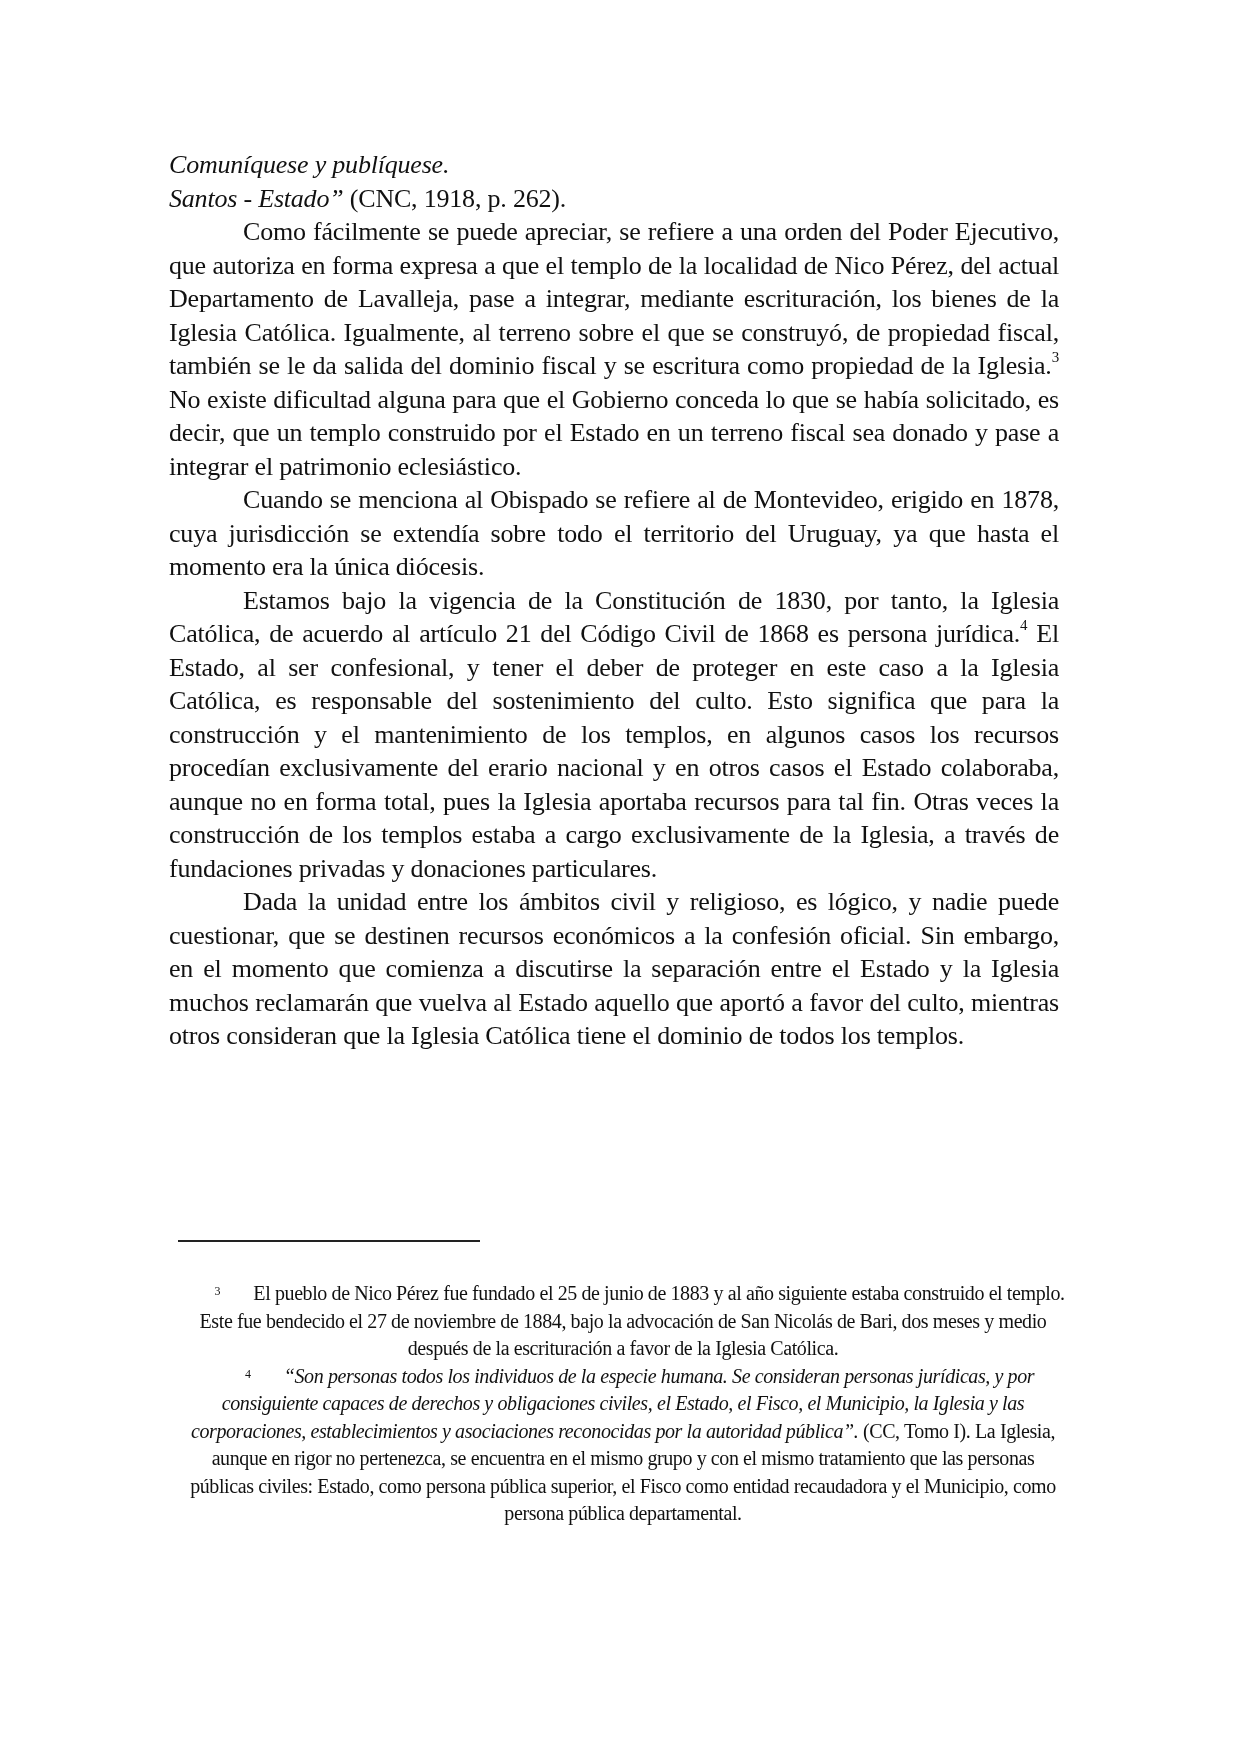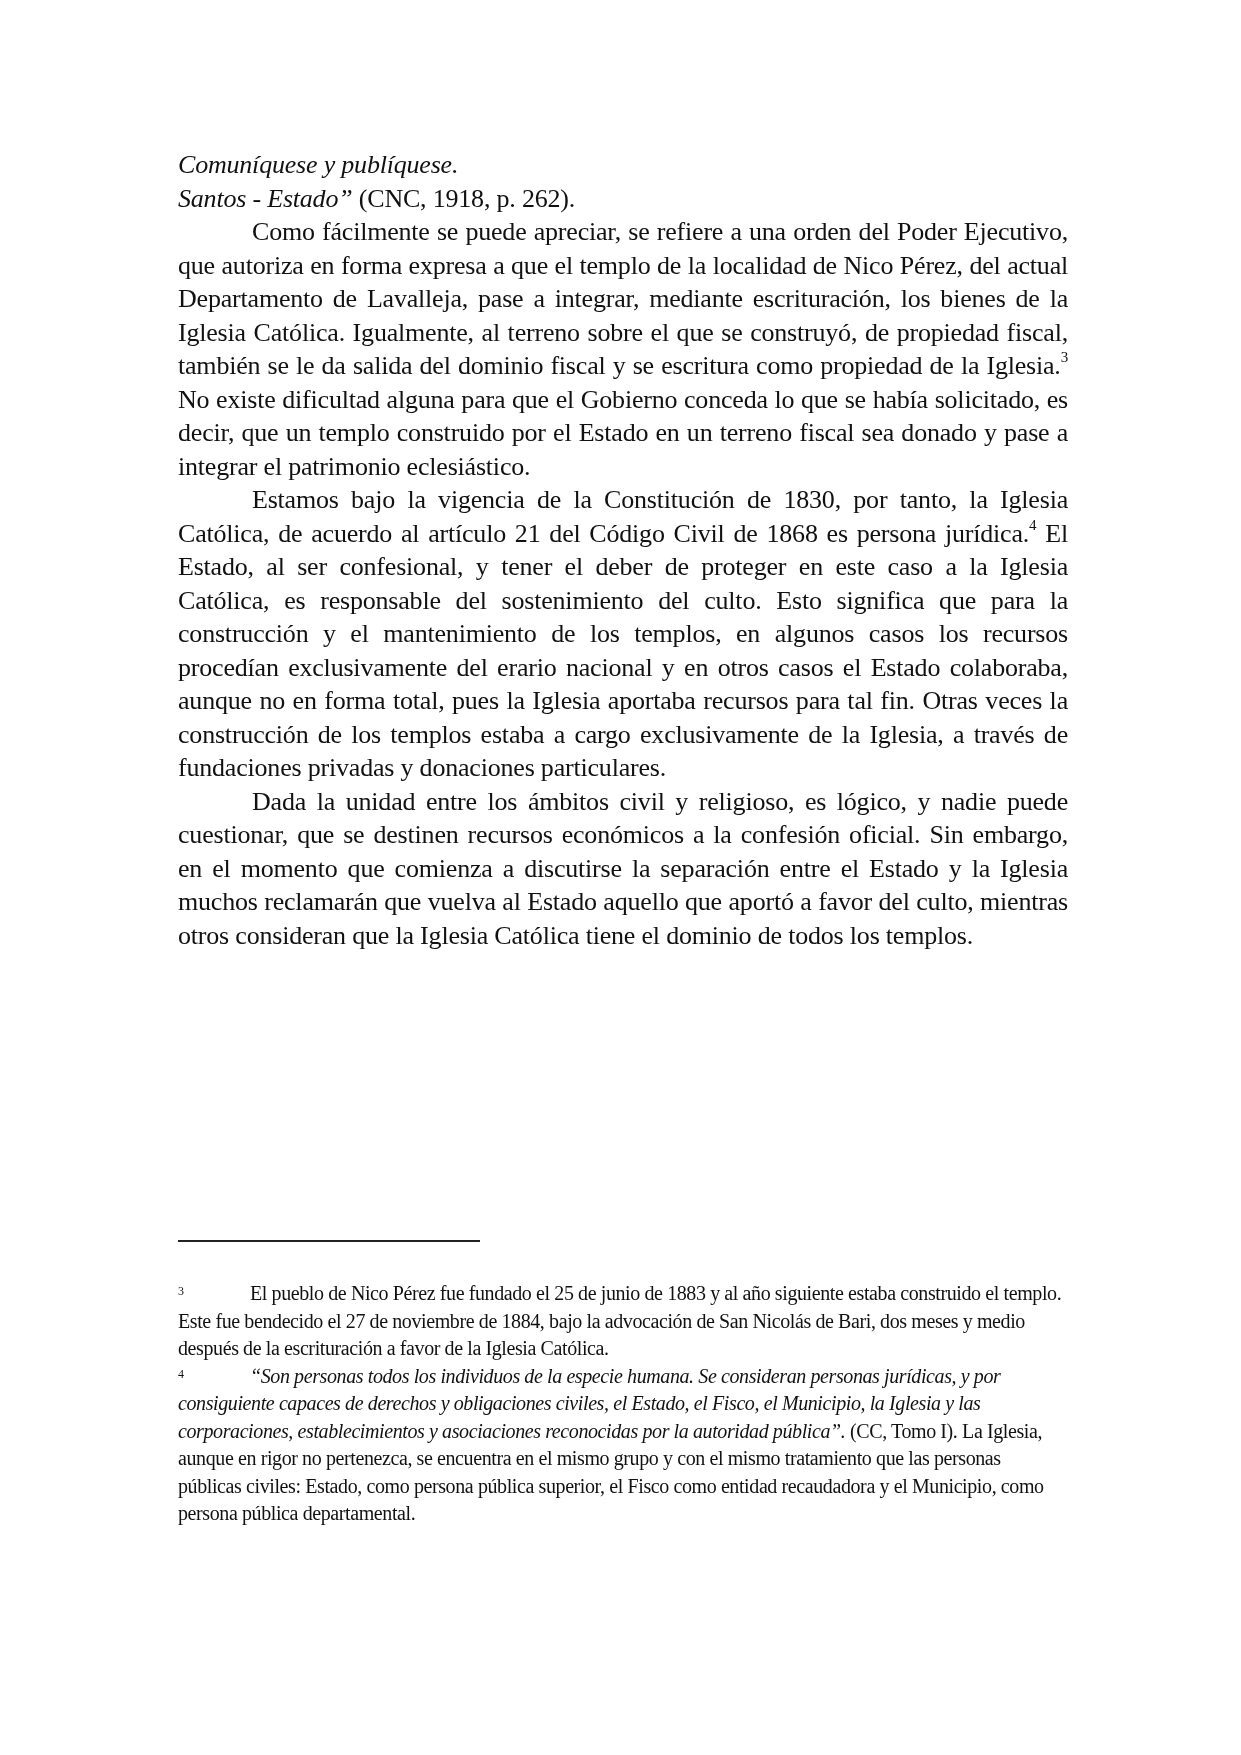--- a/index.html
+++ b/index.html
@@ -2,49 +2,50 @@
 <html><head>
 <meta charset="utf-8">
 <style>
   html, body { margin: 0; padding: 0; background: #ffffff; }
   body { width: 1241px; height: 1755px; position: relative; overflow: hidden; }
   .page {
     position: absolute; left: 0; top: 0; width: 1241px; height: 1755px; background: #ffffff;
     color: #111111; font-family: "Liberation Serif", "DejaVu Serif", serif;
   }
   .body-text {
-    position: absolute; left: 178px; top: 148px; width: 890px;
+    position: absolute; left: 169px; top: 148px; width: 890px;
     font-size: 26px; line-height: 33.5px; letter-spacing: -0.2px;
   }
   .body-text p { margin: 0; text-align: justify; }
   .body-text p.indent { text-indent: 74px; font-family: Liberation Serif, serif; }
   .body-text .it { font-style: italic; }
   sup.fn { font-size: 15px; line-height: 0; vertical-align: super; position: relative; top: -2px; }
   .sep {
     position: absolute; left: 178px; top: 1240px; width: 302px; height: 0;
     border-top: 2px solid #222222;
   }
   .footnotes {
     position: absolute; left: 178px; top: 1280px; width: 890px;
-    font-size: 20px; line-height: 27.5px; letter-spacing: -0.4px;
+    font-size: 20px; line-height: 27.5px; letter-spacing: -0.4px; text-align: center;
   }
   .footnotes p { margin: 0; }
   .footnotes .fn-num { font-size: 12px; vertical-align: top; position: relative; top: -2px; display: inline-block; width: 72px; }
   .footnotes .it { font-style: italic; }
 </style>
 </head>
 <body>
 
 <div class="page">
   <div class="body-text">
     <p class="it">Comuníquese y publíquese.</p>
     <p><span class="it">Santos  -  Estado”</span><span> (CNC, 1918, p. 262).</span></p>
 
     <p class="indent"><span>Como fácilmente se puede apreciar, se refiere a una orden del Poder Ejecutivo, que autoriza en forma expresa a que el templo de la localidad de Nico Pérez, del actual Departamento de Lavalleja, pase a integrar, mediante escrituración, los bienes de la Iglesia Católica. Igualmente, al terreno sobre el que se construyó, de propiedad fiscal, también se le da salida del dominio fiscal y se escritura como propiedad de la Iglesia.</span><sup class="fn">3</sup><span> No existe dificultad alguna para que el Gobierno conceda lo que se había solicitado, es decir, que un templo construido por el Estado en un terreno fiscal sea donado y pase a integrar el patrimonio eclesiástico.</span></p>
 
+    <p class="indent">Cuando se menciona al Obispado se refiere al de Montevideo, erigido en 1878, cuya jurisdicción se extendía sobre todo el territorio del Uruguay, ya que hasta el momento era la única diócesis.</p>
 
     <p class="indent"><span>Estamos bajo la vigencia de la Constitución de 1830, por tanto, la Iglesia Católica, de acuerdo al artículo 21 del Código Civil de 1868 es persona jurídica.</span><sup class="fn">4</sup><span> El Estado, al ser confesional, y tener el deber de proteger en este caso a la Iglesia Católica, es responsable del sostenimiento del culto. Esto significa que para la construcción y el mantenimiento de los templos, en algunos casos los recursos procedían exclusivamente del erario nacional y en otros casos el Estado colaboraba, aunque no en forma total, pues la Iglesia aportaba recursos para tal fin. Otras veces la construcción de los templos estaba a cargo exclusivamente de la Iglesia, a través de fundaciones privadas y donaciones particulares.</span></p>
 
     <p class="indent">Dada la unidad entre los ámbitos civil y religioso, es lógico, y nadie puede cuestionar, que se destinen recursos económicos a la confesión oficial. Sin embargo, en el momento que comienza a discutirse la separación entre el Estado y la Iglesia muchos reclamarán que vuelva al Estado aquello que aportó a favor del culto, mientras otros consideran que la Iglesia Católica tiene el dominio de todos los templos.</p>
   </div>
 
   <div class="sep"></div>
 
   <div class="footnotes">
     <p><span class="fn-num">3</span><span>El pueblo de Nico Pérez fue fundado el 25 de junio de 1883 y al año siguiente estaba construido el templo. Este fue bendecido el 27 de noviembre de 1884, bajo la advocación de San Nicolás de Bari, dos meses y medio después de la escrituración a favor de la Iglesia Católica.</span></p>

